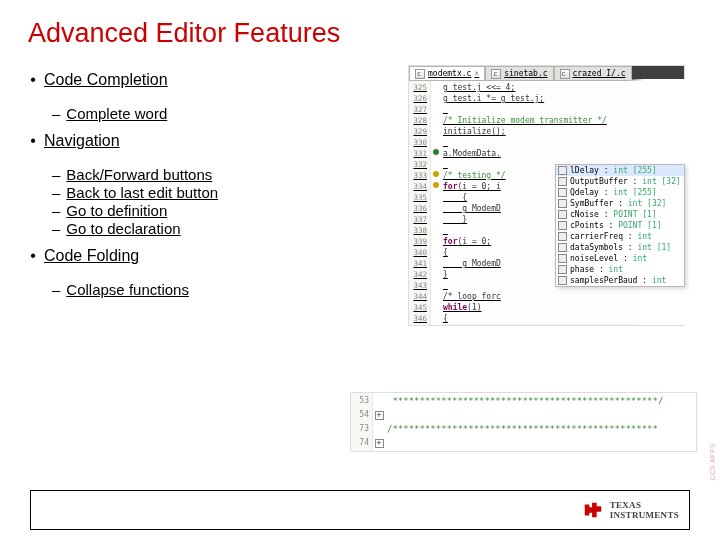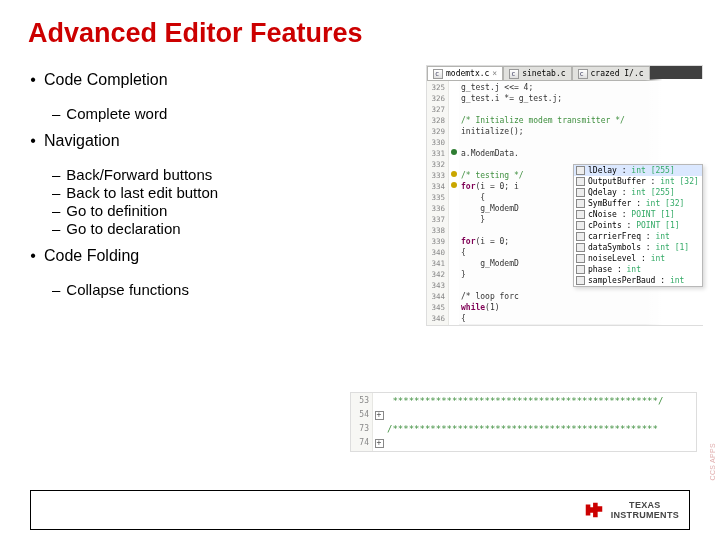--- a/index.html
+++ b/index.html
@@ -25,24 +25,24 @@
     background:#fff;
     font-family:Arial,Helvetica,sans-serif;
     color:var(--ink);
     position:relative;
     overflow:hidden;
   }
   .slide{padding:18px 28px 0 28px;box-sizing:border-box;}
   h1.title{
     margin:0 0 16px 0;
     font-size:27px;
-    font-weight:bold;
+    font-weight:normal;
     color:var(--ti-red);
   }
-  .cols{display:flex;gap:18px;}
+  .cols{display:flex;text-decoration:underline;}
   .left{flex:0 0 380px;font-size:16px;}
   ul.l1{list-style:none;margin:0;padding:0;}
   ul.l1 > li{margin:6px 0 10px 0;}
   ul.l1 > li > .dot{display:inline-block;width:10px;text-align:center;margin-right:6px;}
   ul.l2{list-style:none;margin:16px 0 6px 24px;padding:0;font-size:15px;}
   ul.l2 > li{margin:1px 0;}
   ul.l2 > li > .dash{display:inline-block;margin-right:6px;}
   .right{flex:1;position:relative;}
 
   
@@ -148,21 +148,21 @@
     height:40px;
     border:1px solid #000;
     display:flex;align-items:center;justify-content:flex-end;
     padding-right:10px;box-sizing:border-box;
   }
   .ti-logo{display:flex;align-items:center;gap:6px;}
   .ti-chip{
     width:22px;height:22px;position:relative;
   }
   .ti-chip svg{width:22px;height:22px;}
-  .ti-text{font-size:10px;line-height:10px;color:#444;font-family:Liberation Sans, sans-serif;text-align:center;}
+  .ti-text{font-size:10px;line-height:10px;color:#444;font-family:Liberation Serif, serif;}
   .ti-text b{display:block;font-size:9px;letter-spacing:0.3px;}
 
   .sidetext{
     position:absolute;right:4px;bottom:60px;
     font-size:7px;color:#c77;
     writing-mode:vertical-rl;transform:rotate(180deg);
     letter-spacing:0.3px;
     opacity:0.6;
   }
 </style>

